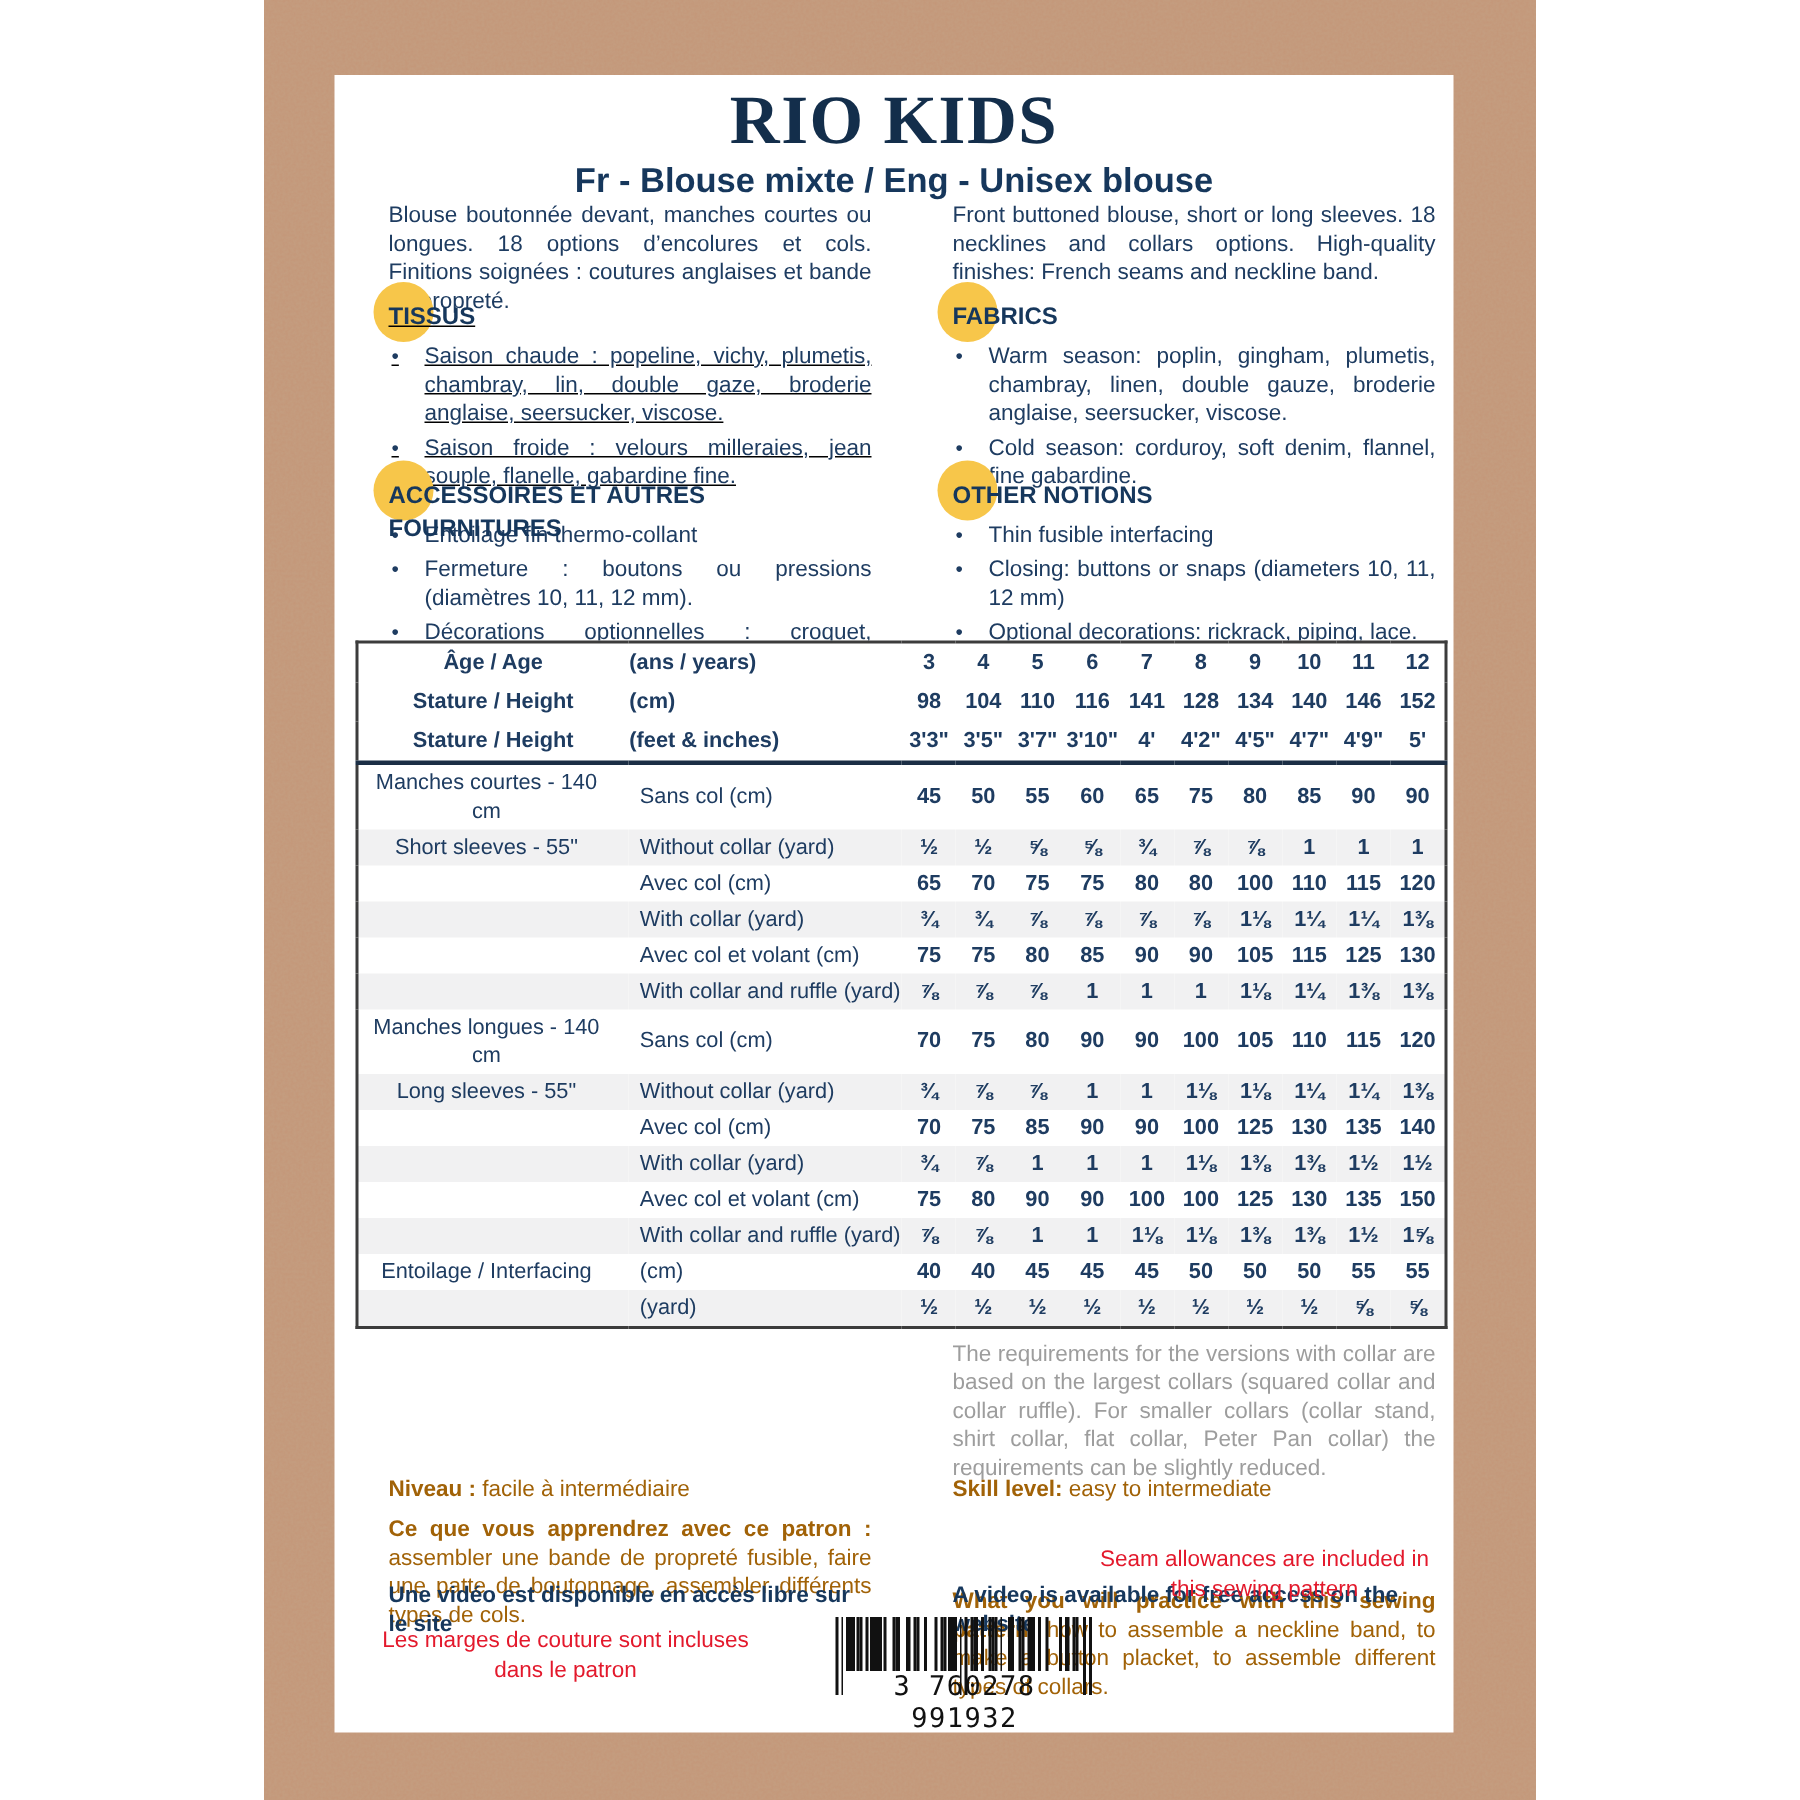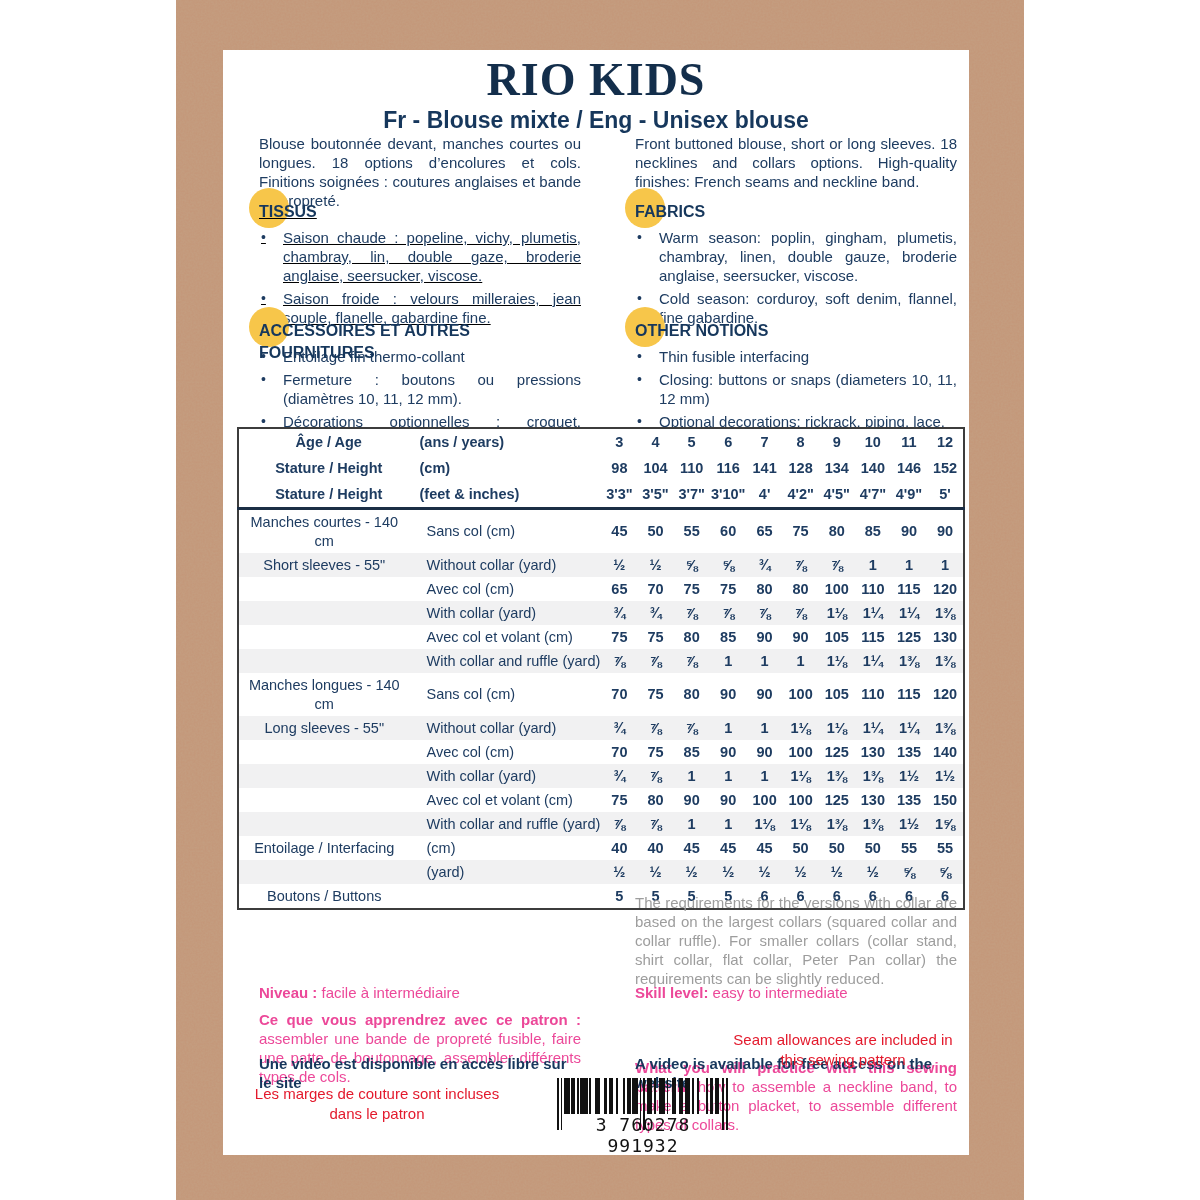--- a/index.html
+++ b/index.html
@@ -36,21 +36,21 @@
   .size-table tr.hdr td{font-weight:700;padding:3.5px 1px;}
   .size-table tr.hdr-last td{border-bottom:3px solid #1b2e45;}
   .size-table td.c-label{width:180px;text-align:center;padding-right:10px;}
   .size-table tr.hdr td.c-label{font-weight:700;}
   .size-table td.c-spec{width:188px;text-align:left;padding-left:8px;}
   .size-table td.c-val{width:35px;text-align:center;font-weight:700;}
   .size-table tr.shaded td{background:#f1f1f2;}
 
   
   .note-gray{font-size:15px;line-height:19px;color:#9d9d9d;text-align:justify;}
-  .line-mixed{font-size:15px;line-height:19px;color:#ec4899;text-align:justify;}
+  .line-mixed{font-size:15px;line-height:19px;color:#a16207;text-align:justify;}
   .line-mixed .b{font-weight:700;}
   .line-bold{font-size:15px;line-height:19px;color:#16375c;font-weight:700;}
 
   
   .red-note{position:absolute;font-size:15px;line-height:20px;font-weight:500;
     color:#e3192c;text-align:center;}
   .barcode{position:absolute;left:287px;top:1028px;width:172px;height:78px;margin-left:47px;}
   .bars{display:flex;align-items:flex-start;height:54px;}
   .bars .m{flex:0 0 auto;}
   .bc-digits{position:absolute;top:36px;left:0;width:100%;text-align:center;
@@ -382,34 +382,20 @@
             <td class="c-val">½</td>
             <td class="c-val">½</td>
             <td class="c-val">½</td>
             <td class="c-val">½</td>
             <td class="c-val">½</td>
             <td class="c-val">½</td>
             <td class="c-val">½</td>
             <td class="c-val">⅝</td>
             <td class="c-val">⅝</td>
           </tr>
-          <tr>
-            <td class="c-label">Boutons / Buttons</td>
-            <td class="c-spec"></td>
-            <td class="c-val">5</td>
-            <td class="c-val">5</td>
-            <td class="c-val">5</td>
-            <td class="c-val">5</td>
-            <td class="c-val">6</td>
-            <td class="c-val">6</td>
-            <td class="c-val">6</td>
-            <td class="c-val">6</td>
-            <td class="c-val">6</td>
-            <td class="c-val">6</td>
-          </tr>
         </tbody>
       </table>
 
     <div class="colR note-gray" style="top:843px;">The requirements for the versions with collar are based on the largest collars (squared collar and collar ruffle). For smaller collars (collar stand, shirt collar, flat collar, Peter Pan collar) the requirements can be slightly reduced.</div>
 
     <div class="colL line-mixed" style="top:933px;">
       <span class="b">Niveau :</span><span> facile à intermédiaire</span>
     </div>
     <div class="colR line-mixed" style="top:933px;">
       <span class="b">Skill level:</span><span> easy to intermediate</span>

